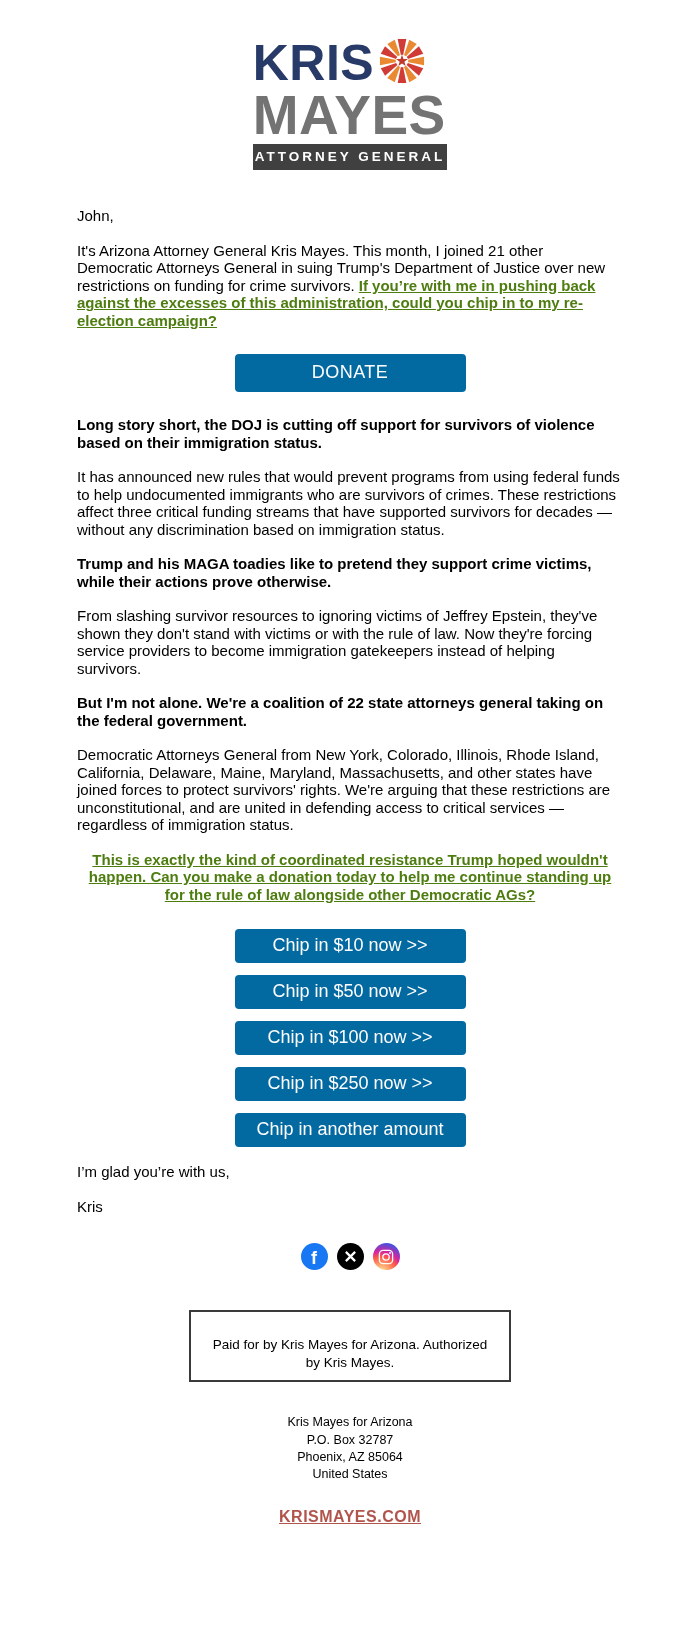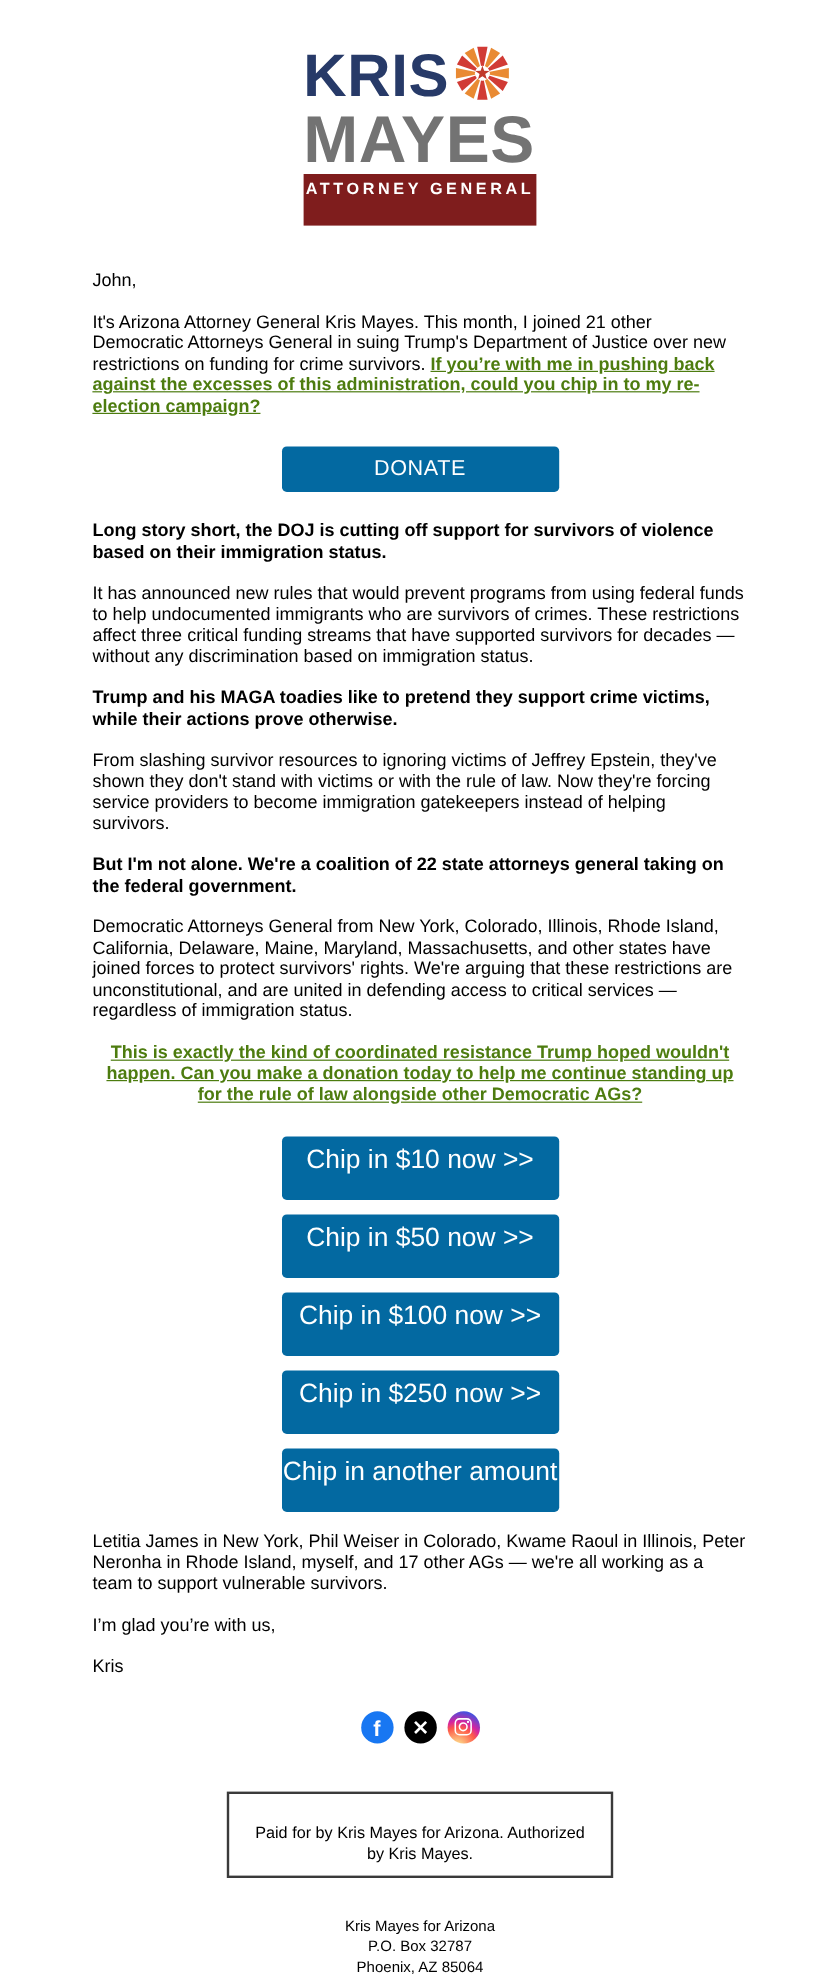--- a/index.html
+++ b/index.html
@@ -24,23 +24,23 @@
   .logo-kris {
     font-size:50px; font-weight:bold; color:#273a68;
     line-height:0.92; letter-spacing:0.5px;
   }
   .sunburst { display:block; margin-top:-2px; }
   .logo-mayes {
     font-size:55px; font-weight:bold; color:#737373;
     line-height:0.95; letter-spacing:0.5px; margin-top:1px;
   }
   .logo-banner {
-    background:#7f1d1d; color:#fff; text-align:left;
+    background:#404040; color:#fff; text-align:left;
     font-size:13.5px; font-weight:bold; letter-spacing:3px;
-    padding:5px 2px 23px; margin-top:3px;
+    padding:5px 2px 6px; margin-top:3px;
   }
 
   
   .content p {
     font-size:15px; line-height:17.5px; margin:0 0 17px;
   }
   .content p.bold { font-weight:bold; }
   a.blue-link {
     color:#4d7c0f; font-weight:bold; text-decoration:underline; cursor:pointer;
   }
@@ -51,21 +51,21 @@
     display:block; width:231px; margin:0 auto;
     background:#0369a1; color:#ffffff; text-align:center;
     border-radius:4px; text-decoration:none; cursor:pointer;
   }
   .btn-donate {
     font-size:18px; padding:8px 0 9px; letter-spacing:0.5px;
     margin:25px auto 24px;
   }
   .chip-stack { padding:9px 0 4px; }
   .chip-stack .btn {
-    font-size:22px; padding:6px 0 21px; margin:0 auto 12px;
+    font-size:18px; padding:6px 0 7px; margin:0 auto 12px;
   }
 
   
   .social-row {
     display:flex; justify-content:center; align-items:center;
     gap:9px; margin:28px 0 40px;
   }
   .social {
     width:27px; height:27px; border-radius:50%;
     display:flex; align-items:center; justify-content:center;
@@ -149,21 +149,20 @@
     <p class="link-para"><a class="blue-link">This is exactly the kind of coordinated resistance Trump hoped wouldn't happen. Can you make a donation today to help me continue standing up for the rule of law alongside other Democratic AGs?</a></p>
 
     <div class="chip-stack">
       <a class="btn">Chip in $10 now &gt;&gt;</a>
       <a class="btn">Chip in $50 now &gt;&gt;</a>
       <a class="btn">Chip in $100 now &gt;&gt;</a>
       <a class="btn">Chip in $250 now &gt;&gt;</a>
       <a class="btn">Chip in another amount</a>
     </div>
 
-    <p>Letitia James in New York, Phil Weiser in Colorado, Kwame Raoul in Illinois, Peter Neronha in Rhode Island, myself, and 17 other AGs — we're all working as a team to support vulnerable survivors.</p>
 
     <p>I’m glad you’re with us,</p>
 
     <p>Kris</p>
 
   </div>
 
   <div class="social-row">
     <span class="social social-fb">f</span>
     <span class="social social-x">

